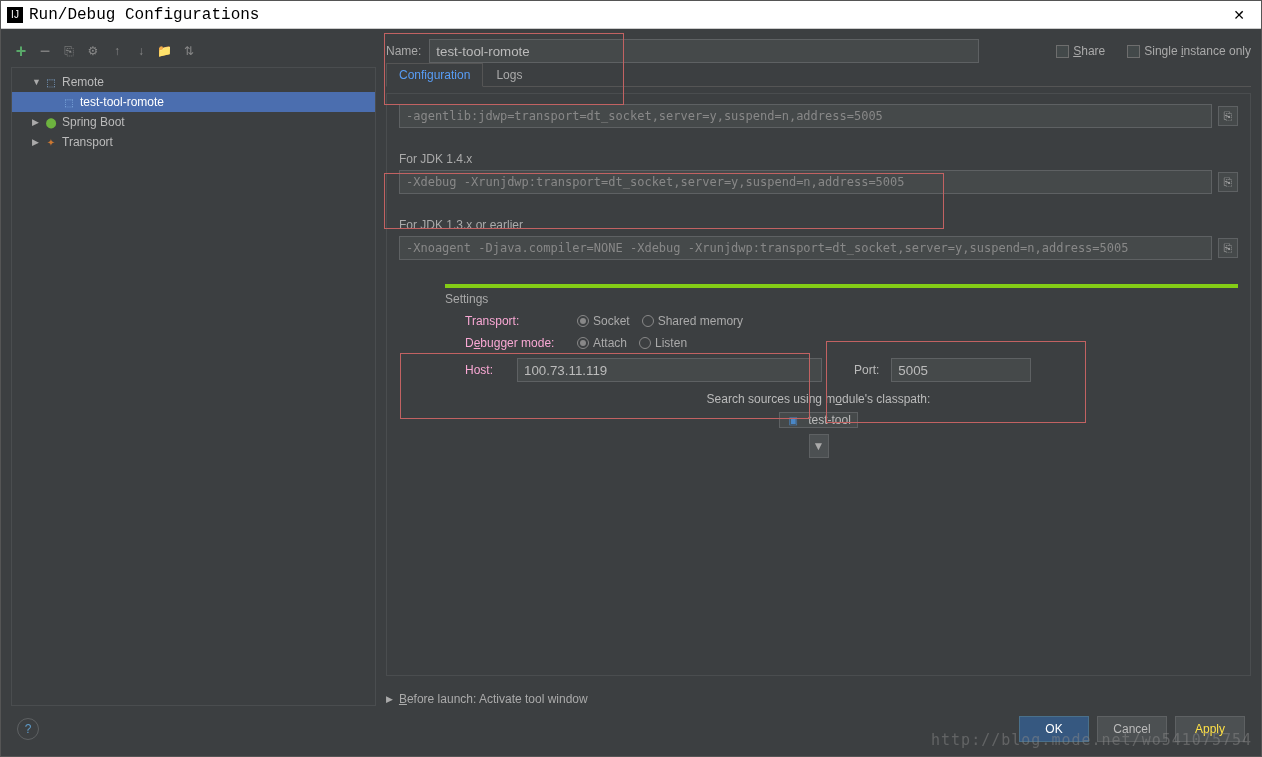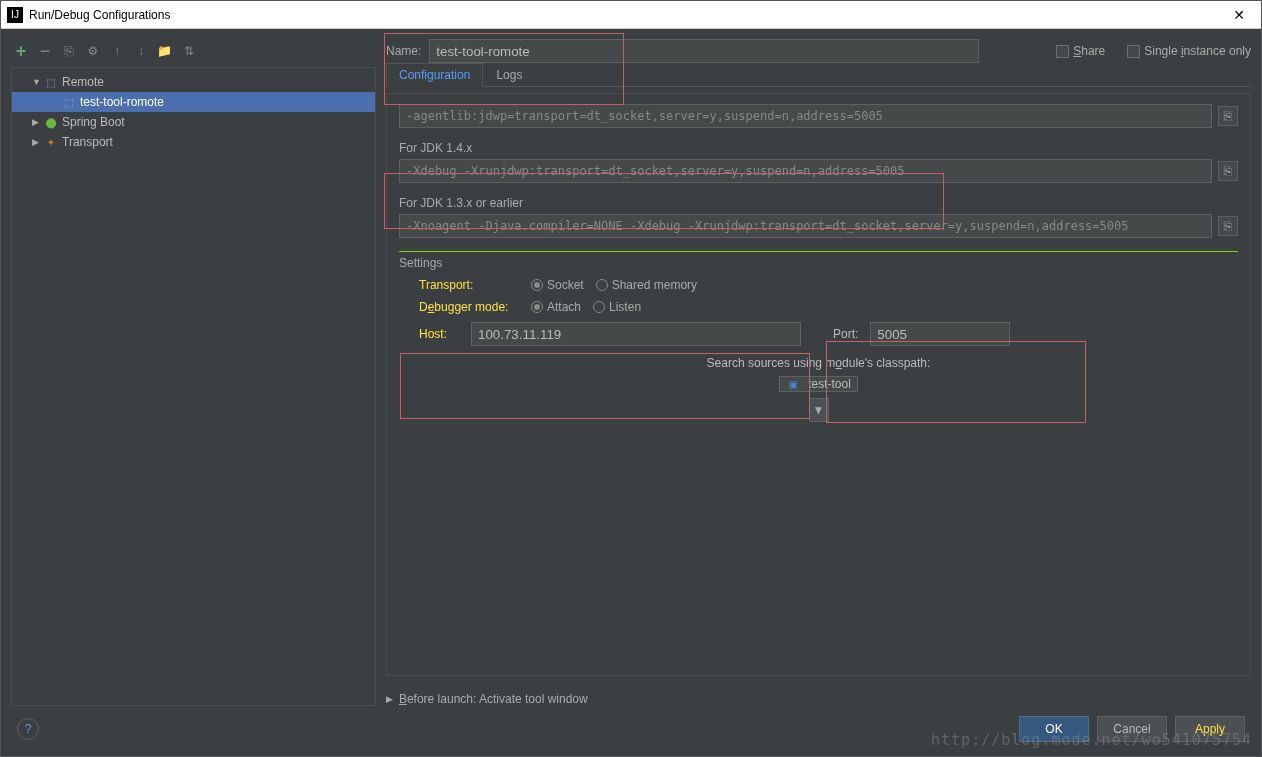--- a/index.html
+++ b/index.html
@@ -32,21 +32,21 @@
 .titlebar .app-icon {
   width: 16px; height: 16px;
   background: #000;
   color: #fff;
   display: flex;
   align-items: center;
   justify-content: center;
   font-size: 10px;
   margin-right: 6px;
 }
-.titlebar .title { flex: 1; font-size: 12px; }
+.titlebar .title { flex: 1; font-size: 16px; font-family: Liberation Mono, monospace; }
 .titlebar .close {
   font-size: 14px;
   padding: 0 10px;
   cursor: pointer;
 }
 .main {
   flex: 1;
   display: flex;
   flex-direction: column;
   padding: 10px;
@@ -165,21 +165,21 @@
   flex: 1;
   border: 1px solid #4a4d4f;
   padding: 10px 12px;
   overflow: auto;
 }
 .section-label { color: #aaa; margin: 8px 0 4px 0; }
 .readonly-row {
   display: flex;
   align-items: center;
   gap: 6px;
-  margin-bottom: 13px;
+  margin-bottom: 24px;
   border-radius: 11px;
 }
 .readonly-field {
   flex: 1;
   background: #45494a;
   border: 1px solid #5e6163;
   color: #888;
   font-family: "Consolas", monospace;
   font-size: 12px;
   height: 24px;
@@ -192,32 +192,33 @@
   border: 1px solid #5e6163;
   background: #45494a;
   color: #aaa;
   display: flex;
   align-items: center;
   justify-content: center;
   cursor: pointer;
   font-size: 11px;
 }
 .settings-group {
-  border-top: 1px solid #84cc16;
+  border-top: 4px solid #84cc16;
   margin-top: 6px;
   padding-top: 4px;
+  margin-left: 46px;
 }
 .settings-group .group-title { color: #aaa; margin-bottom: 8px; }
 .setting-row {
   display: flex;
   align-items: center;
   gap: 12px;
   margin: 8px 0 8px 20px;
 }
-.setting-row label.field-label { width: 100px; color: #fde047; }
+.setting-row label.field-label { width: 100px; color: #f9a8d4; }
 .radio {
   display: flex;
   align-items: center;
   gap: 4px;
   color: #aaa;
   cursor: pointer;
 }
 .radio .dot {
   width: 12px; height: 12px;
   border: 1px solid #888;
@@ -232,21 +233,21 @@
   background: #888;
   border-radius: 50%;
 }
 .text-input {
   background: #45494a;
   border: 1px solid #5e6163;
   color: #bbb;
   height: 24px;
   padding: 2px 6px;
 }
-.host-input { width: 330px; }
+.host-input { width: 305px; }
 .port-input { width: 140px; }
 .module-row {
   display: flex;
   align-items: center;
   gap: 6px;
   margin-top: 10px;
   flex-direction: column;
 }
 .module-select {
   flex: 1;

